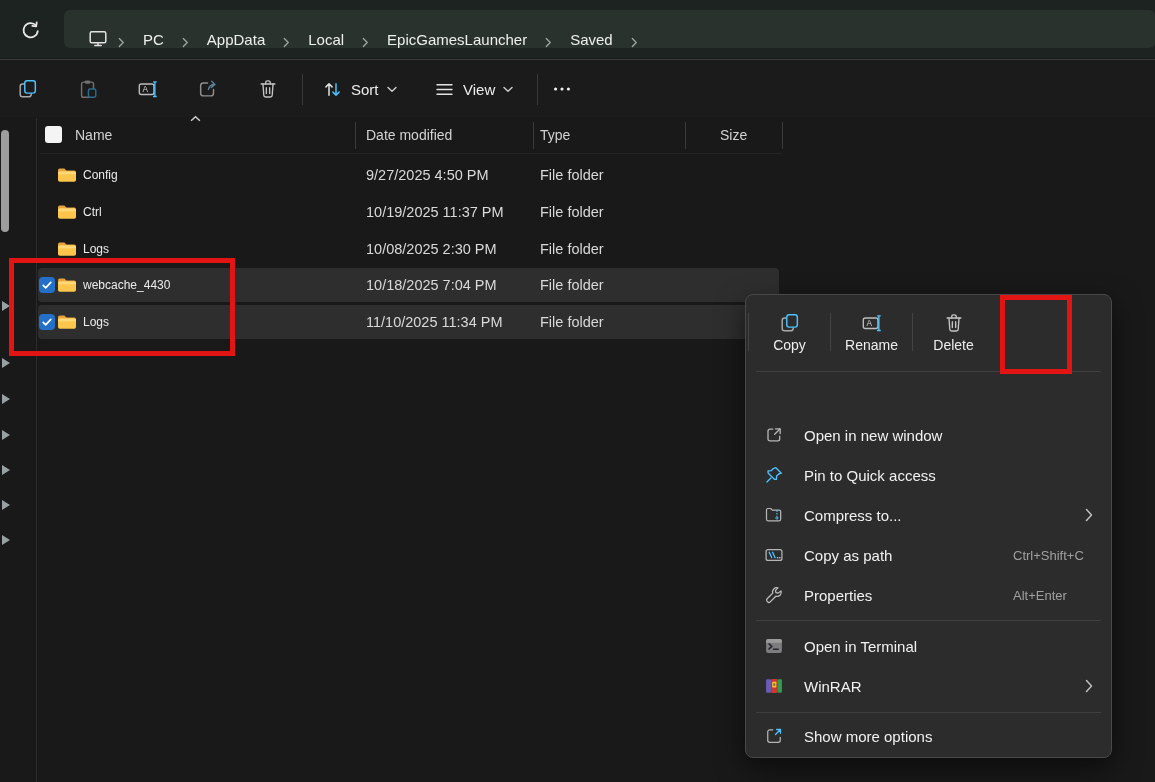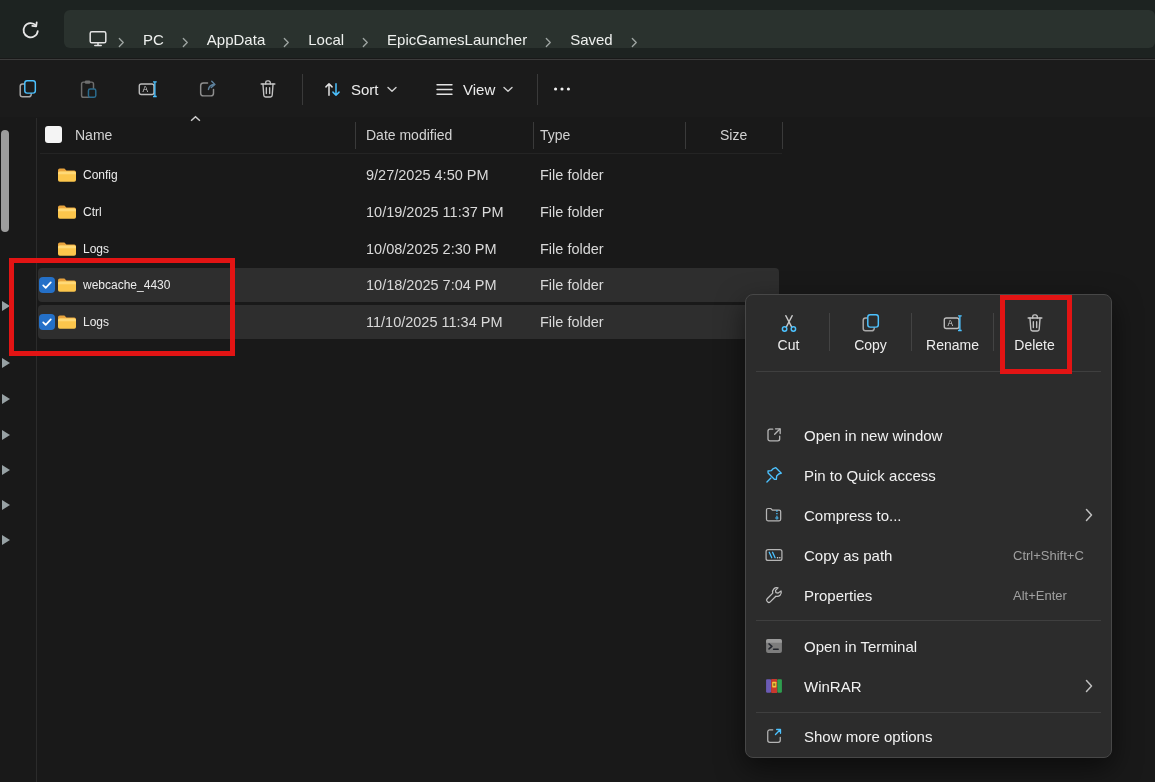--- a/index.html
+++ b/index.html
@@ -318,30 +318,20 @@
           <path d="M1 6.3 a1.8 1.8 0 0 1 1.8 -1.8 h14.4 a1.8 1.8 0 0 1 1.8 1.8 v.9 H1 z" fill="#ffd977"></path>
         </svg>
     </span>
     <span class="c-name">Logs</span>
     <span class="c-date">11/10/2025 11:34 PM</span>
     <span class="c-type">File folder</span>
   </div>
 
   <div class="cmenu">
     <div class="qrow">
-      <div class="qcell">
-        <span>
-          <svg viewBox="0 0 24 24" width="22" height="22" fill="none" stroke-linecap="round">
-            <path d="M8.5 4 L15 16.5 M15.5 4 L9 16.5" stroke="#c9c9c9" stroke-width="1.5"></path>
-            <circle cx="7.2" cy="18.6" r="2.4" stroke="#4cc2ff" stroke-width="1.6"></circle>
-            <circle cx="16.8" cy="18.6" r="2.4" stroke="#4cc2ff" stroke-width="1.6"></circle>
-          </svg>
-        </span>
-        <span class="qlabel">Cut</span>
-      </div>
       <div class="qdiv"></div>
       <div class="qcell">
         <span>
           <svg viewBox="0 0 24 24" width="22" height="22" fill="none">
             <path d="M8.5 6.5 H6 a2.5 2.5 0 0 0 -2.5 2.5 v9 A2.5 2.5 0 0 0 6 20.5 h7 a2.5 2.5 0 0 0 2.5 -2.5 v-1.5" stroke="#a9a9a9" stroke-width="1.6"></path>
             <rect x="8.5" y="3" width="11.5" height="13.5" rx="2.5" stroke="#4cc2ff" stroke-width="1.6"></rect>
           </svg>
         </span>
         <span class="qlabel">Copy</span>
       </div>

